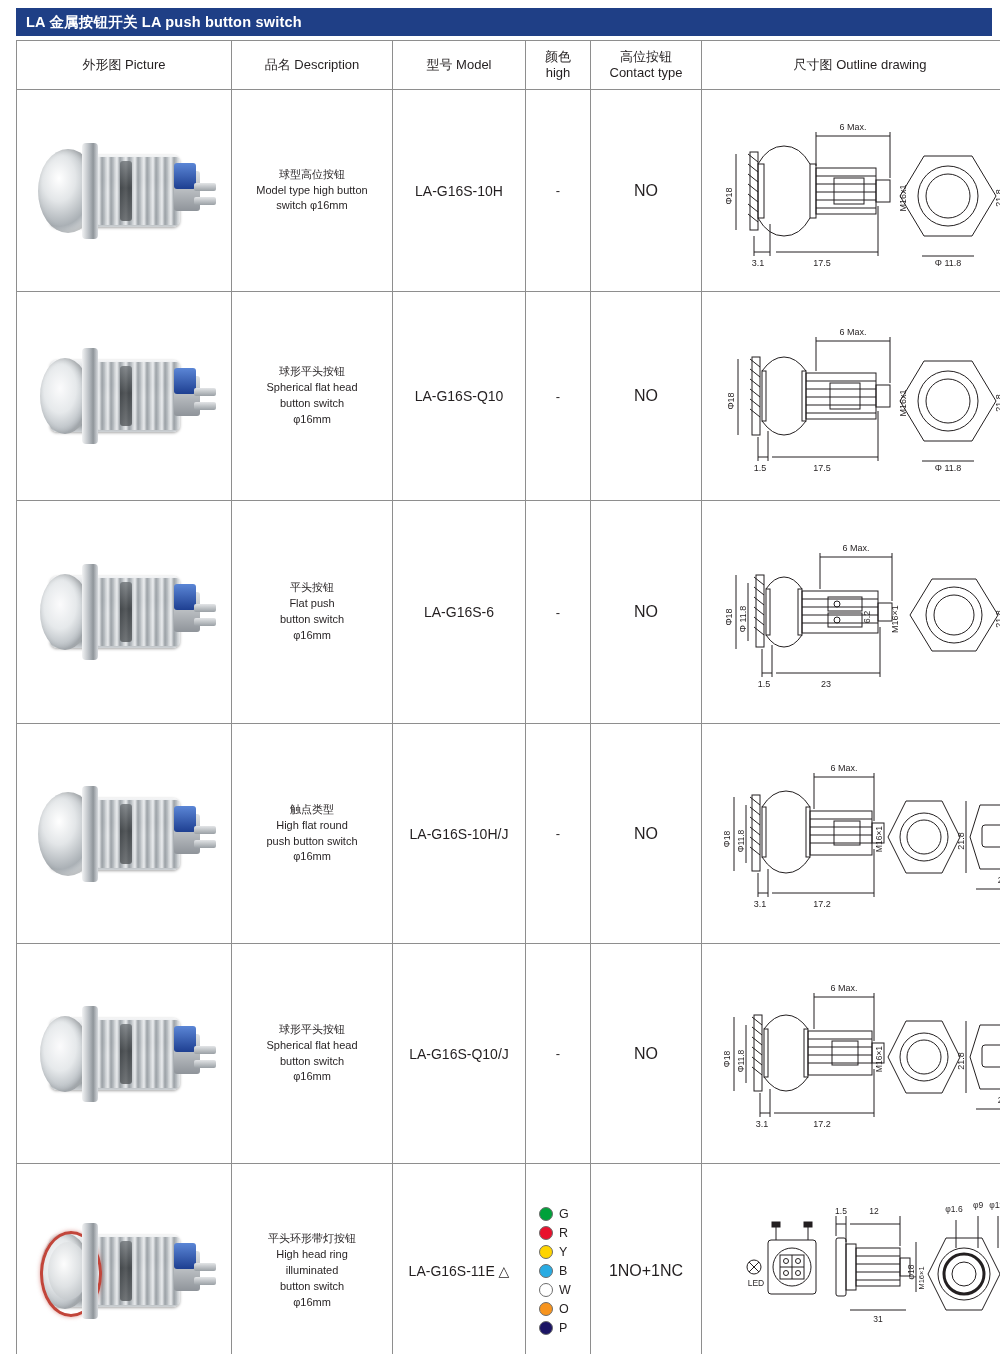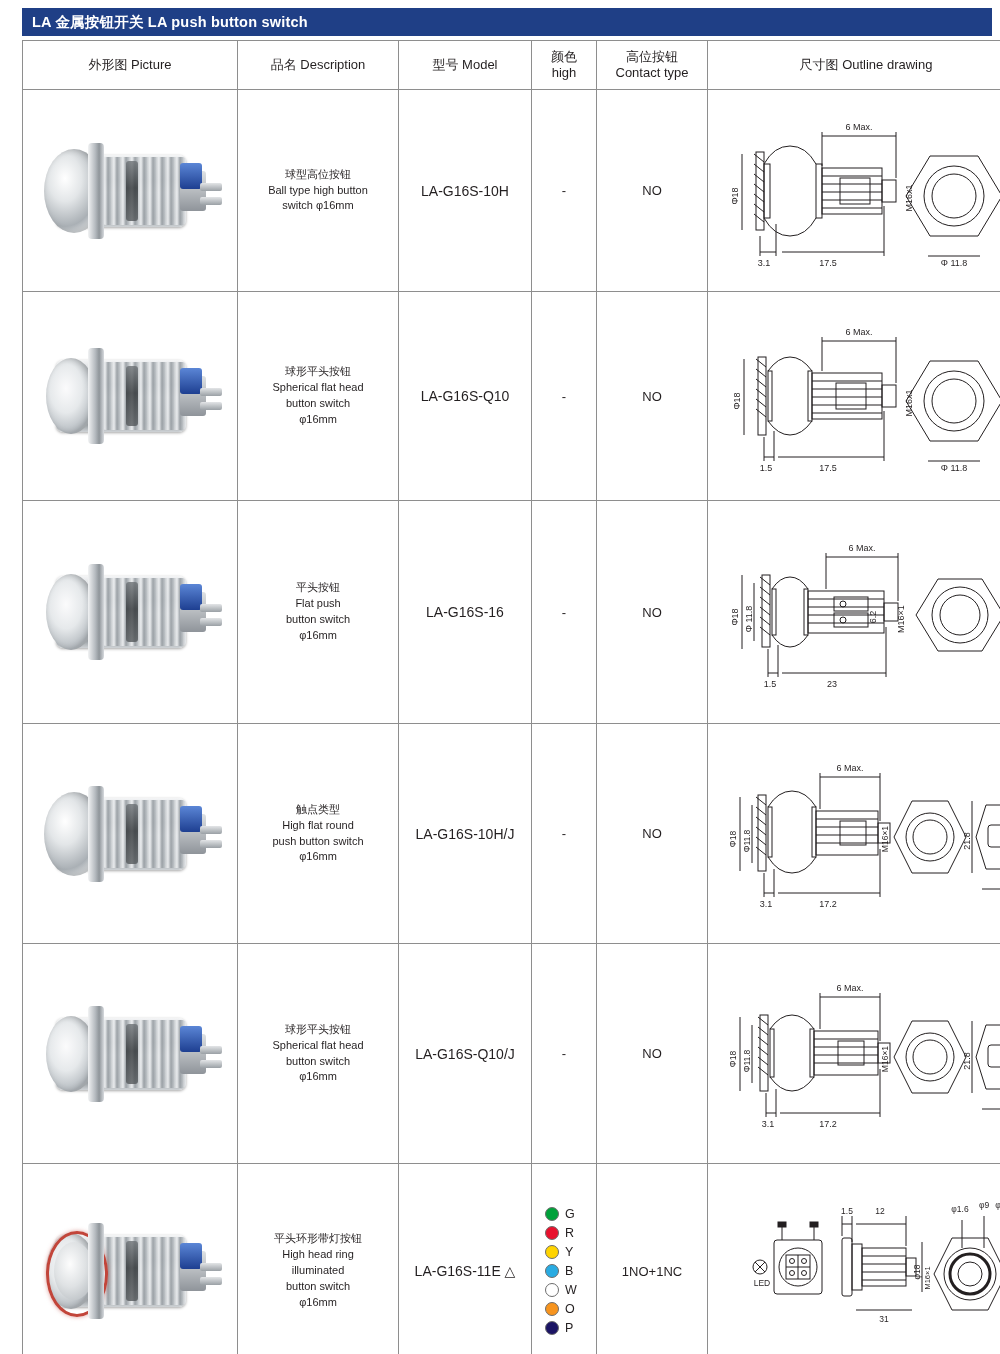--- a/index.html
+++ b/index.html
@@ -3,21 +3,21 @@
 <meta charset="utf-8">
 <style>
   html,body{margin:0;padding:0;}
   body{
     width:1000px;height:1354px;
     background:#ffffff;
     font-family:"Liberation Sans", sans-serif;
     color:#231f20;
     -webkit-font-smoothing:antialiased;
   }
-  .page{position:relative;width:1000px;height:1354px;box-sizing:border-box;padding:8px 8px 0 22px;}
+  .page{position:relative;width:1000px;height:1354px;box-sizing:border-box;padding:8px 8px 0 16px;}
 
   
   .title-bar{
     height:28px;
     background:#1f3f86;
     color:#ffffff;
     display:flex;align-items:center;
     padding-left:10px;
     font-size:14.5px;
     letter-spacing:.2px;
@@ -45,21 +45,21 @@
   }
   .col-pic{width:212px;border-radius:17px;}
   .col-desc{width:158px;}
   .col-model{width:130px;}
   .col-color{width:62px;}
   .col-contact{width:108px;}
   .col-draw{width:314px;}
 
   td.desc{font-size:11px;line-height:1.45;padding:4px 6px;}
   td.model{font-size:14px;}
-  td.contact{font-size:13px;}
+  td.contact{font-size:16px;}
   td.color{font-size:13px;}
   td.pic,td.draw{padding:0;}
 
   
   .photo{position:relative;width:200px;height:120px;margin:0 auto;}
 
   .btn-body{
     position:absolute;left:26px;top:24px;width:130px;height:72px;
     border-radius:7px;
     background:linear-gradient(180deg,#f4f5f6 0%,#d9dcdf 14%,#9fa5ab 34%,#e9ebed 52%,#b9bec3 72%,#8d9398 88%,#cfd3d6 100%);
@@ -155,21 +155,21 @@
               <div class="flange"></div>
             <div class="dark-slot"></div>
               <div class="rear"></div>
             <div class="blue-cap"></div>
               <div class="terminal"></div>
               <div class="terminal t2"></div>
           </div>
         </td>
         <td class="desc">
           <div>球型高位按钮</div>
-          <div>Ball type high button</div>
+          <div>Model type high button</div>
           <div>switch  φ16mm</div>
         </td>
         <td class="model">LA-G16S-10H</td>
         <td class="color">-</td>
         <td class="contact">NO</td>
         <td class="draw">
           <svg class="draw" width="300" height="170" viewBox="0 0 300 170">
             <g stroke="#231f20" fill="none" stroke-width="1">
 
               <path d="M48 58 q10 -18 26 -18 q16 0 26 18"></path>
@@ -307,21 +307,21 @@
               <div class="terminal"></div>
               <div class="terminal t2"></div>
           </div>
         </td>
         <td class="desc">
           <div>平头按钮</div>
           <div>Flat push</div>
           <div>button switch</div>
           <div>φ16mm</div>
         </td>
-        <td class="model">LA-G16S-16</td>
+        <td class="model">LA-G16S-6</td>
         <td class="color">-</td>
         <td class="contact">NO</td>
         <td class="draw">
           <svg class="draw" width="300" height="170" viewBox="0 0 300 170">
             <g stroke="#231f20" fill="none" stroke-width="1">
               <path d="M56 62 q8 -12 18 -12 q10 0 18 12"></path>
               <rect x="56" y="62" width="4" height="46"></rect>
               <rect x="88" y="62" width="4" height="46"></rect>
               <path d="M56 108 q8 12 18 12 q10 0 18 -12"></path>
               <rect x="92" y="64" width="76" height="42"></rect>

